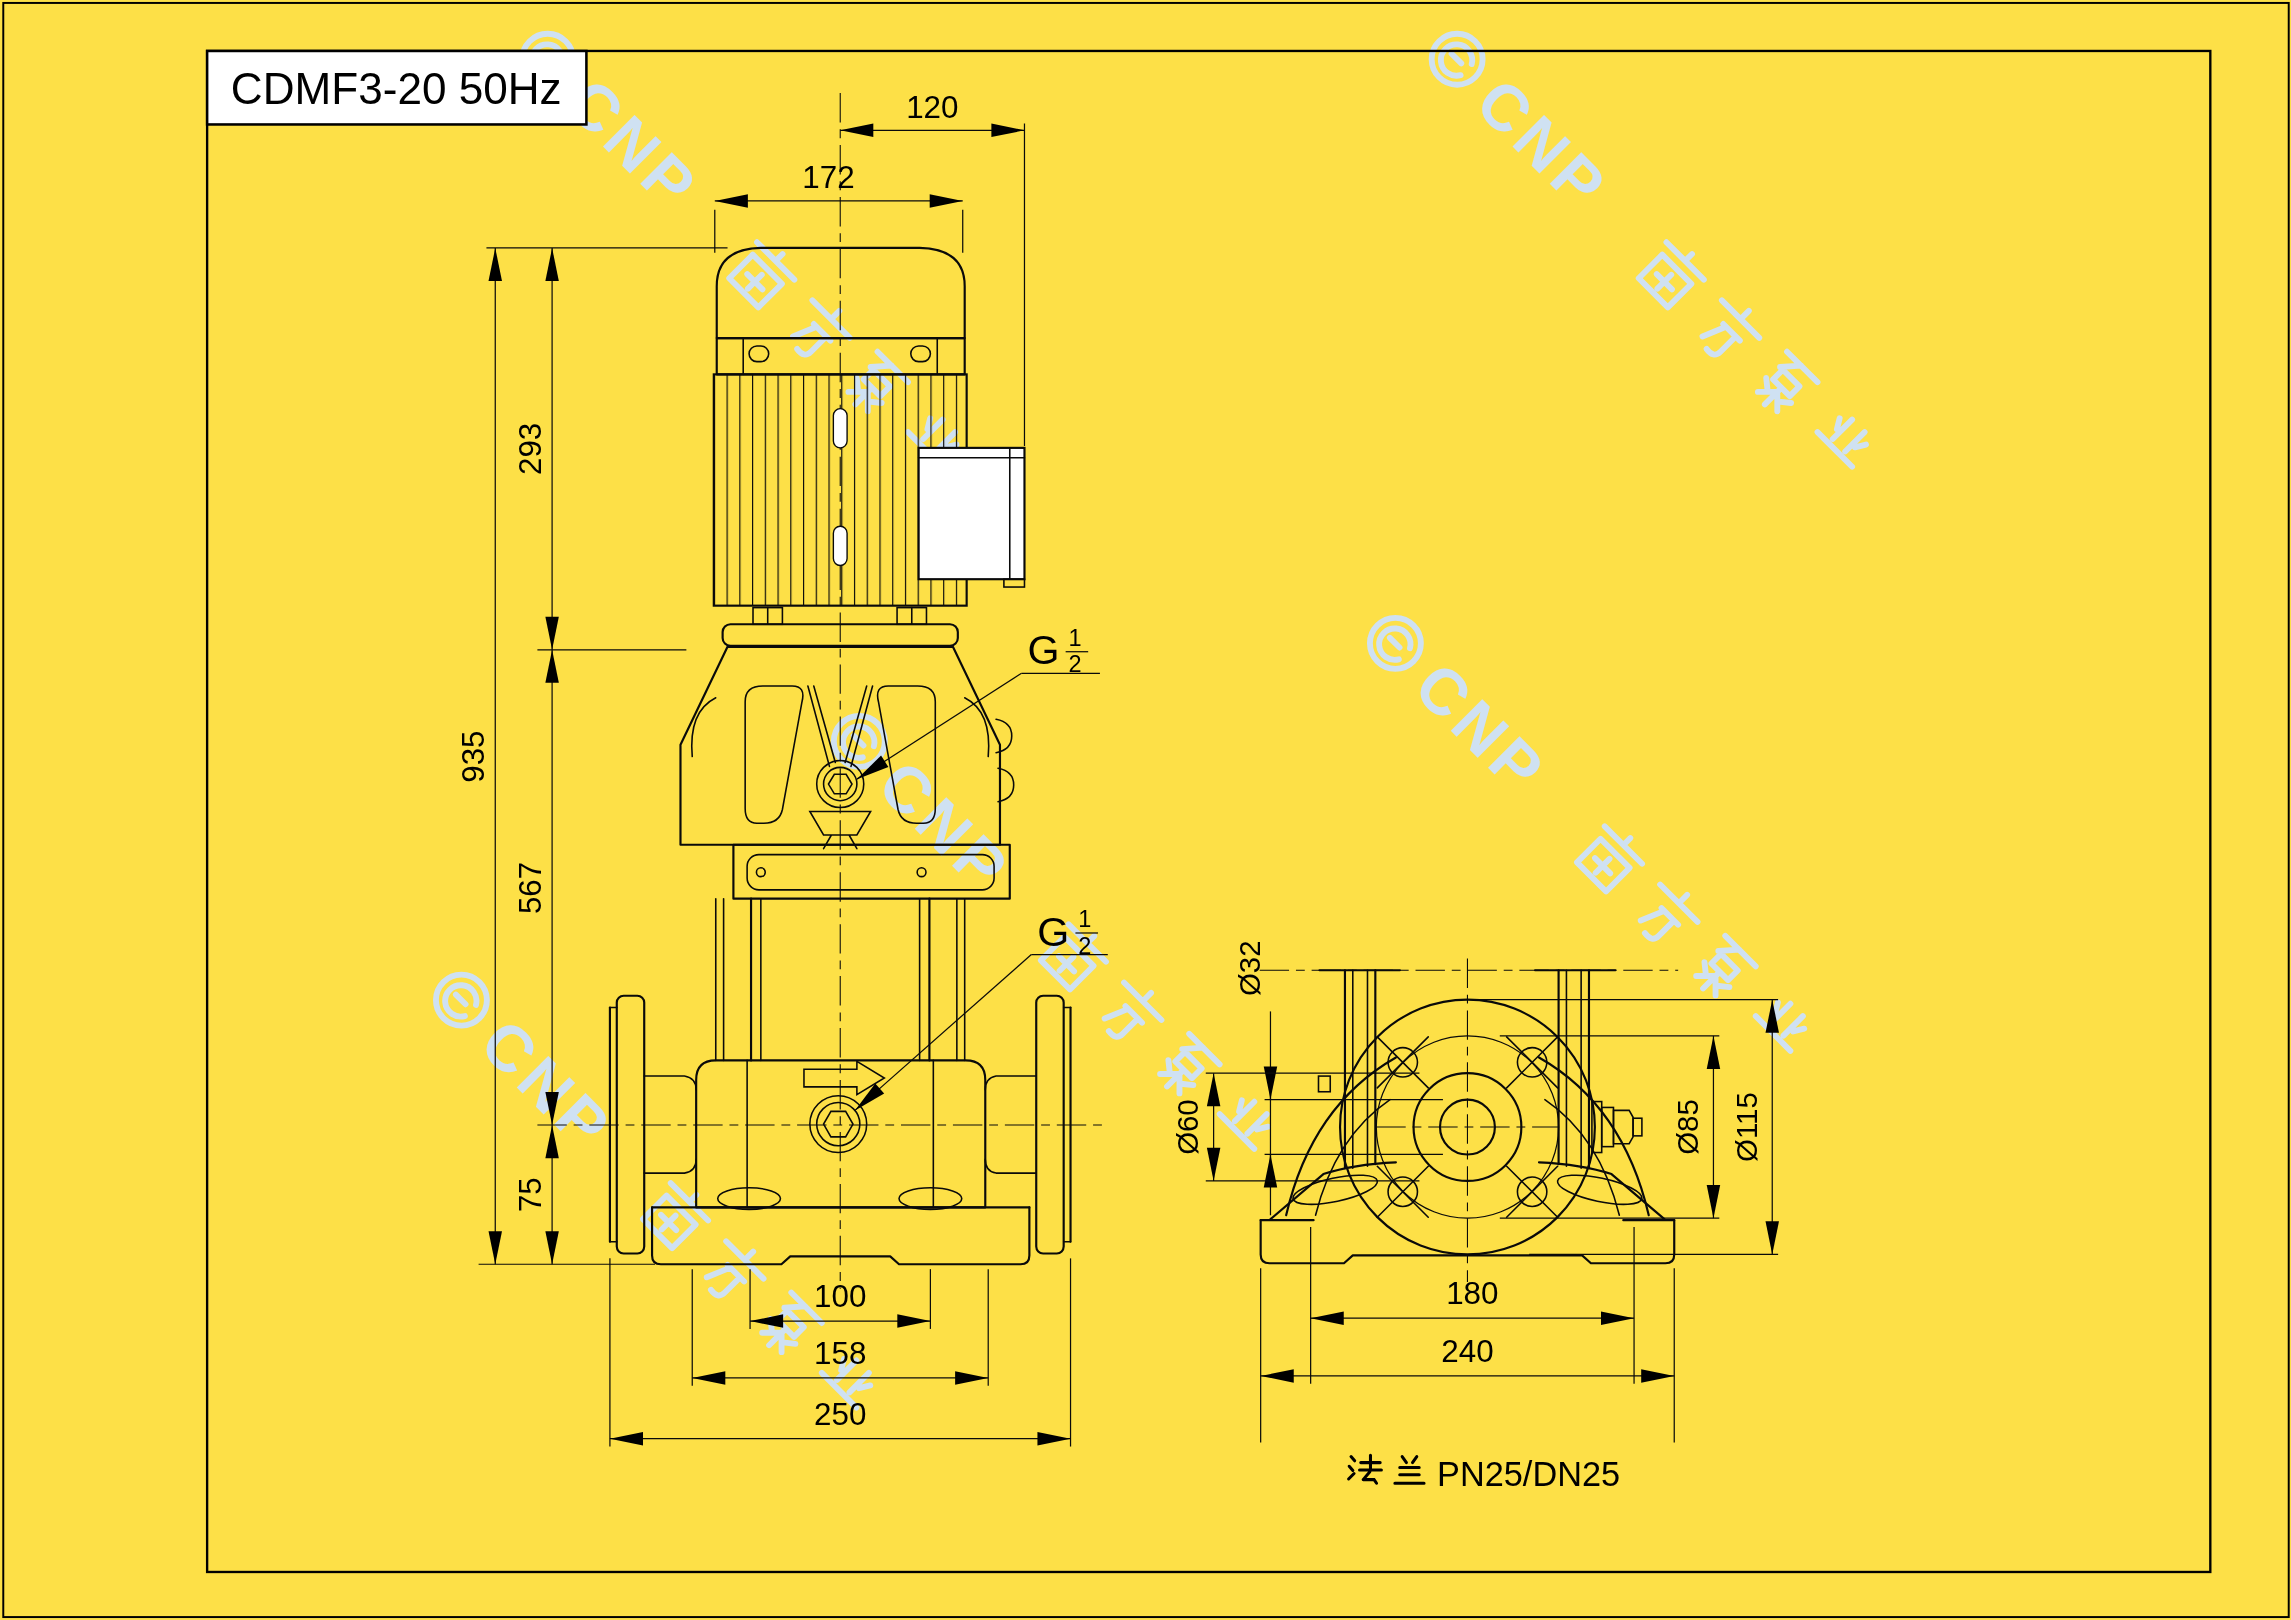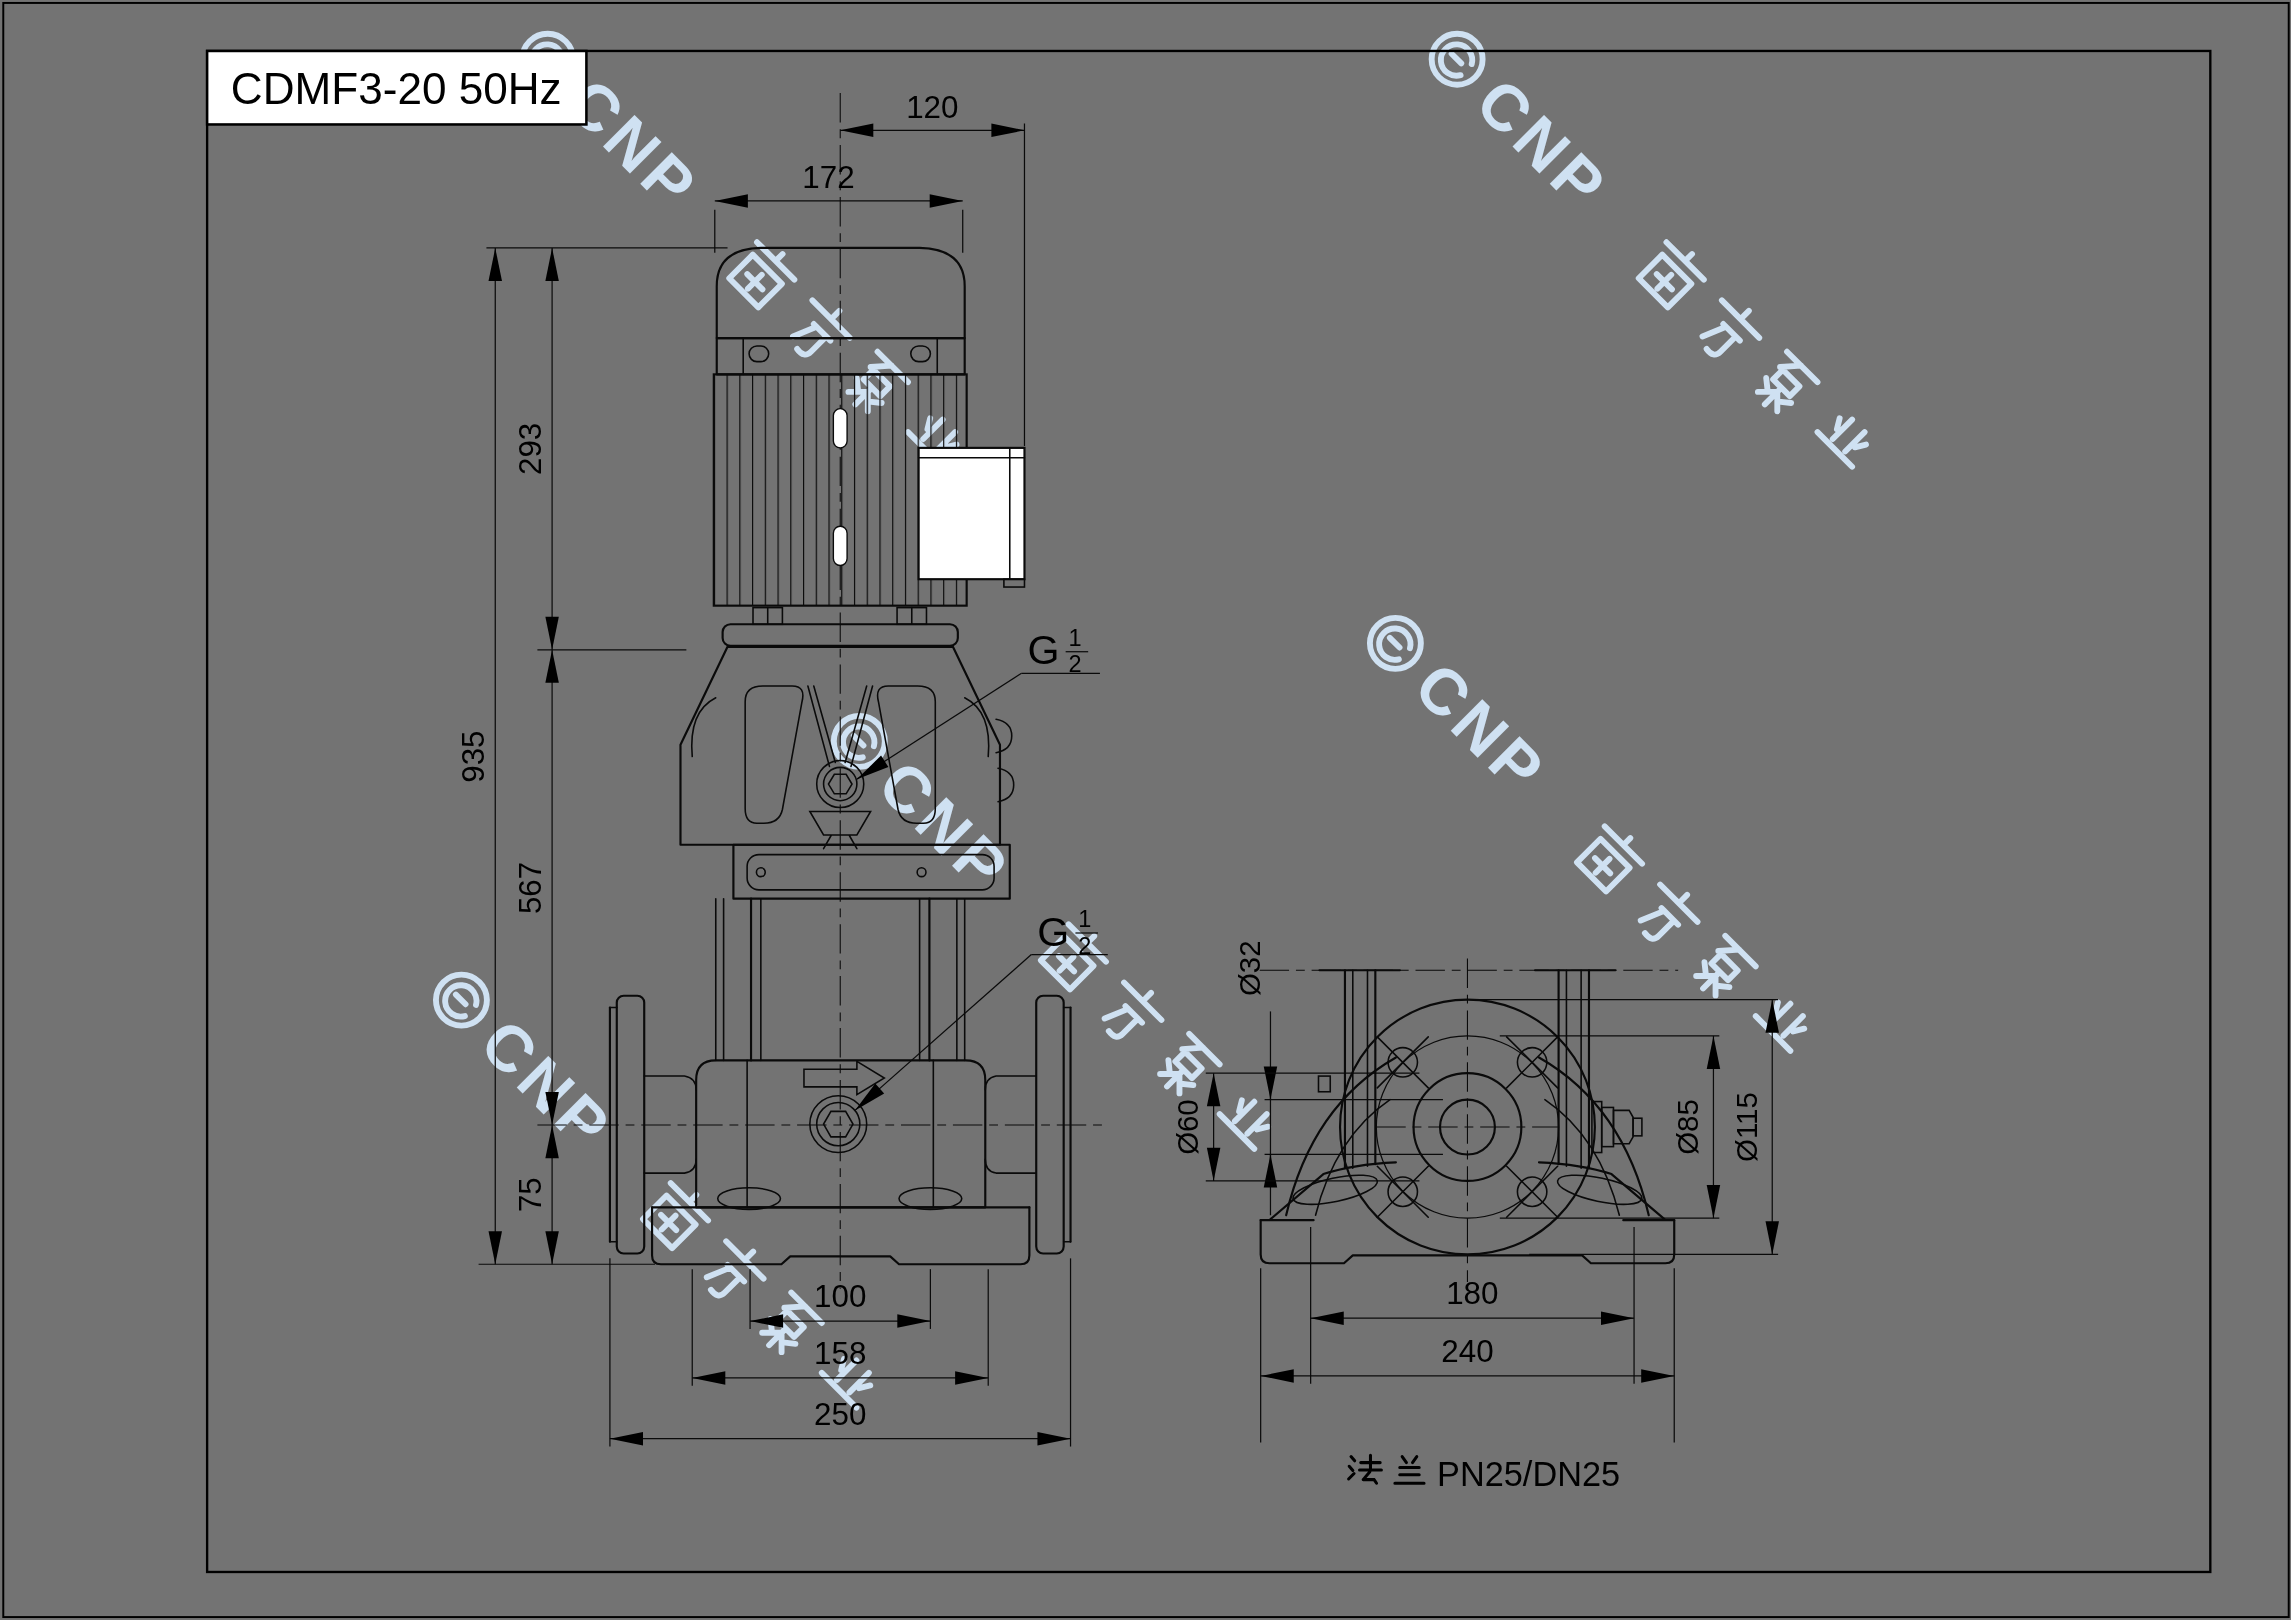--- a/index.html
+++ b/index.html
@@ -1,16 +1,16 @@
 <!DOCTYPE html>
 <html><head>
 <meta charset="utf-8">
 <style>
   html,body{margin:0;padding:0;background:#ffffff;}
-  #sheet{position:relative;width:2292px;height:1620px;background:#737373;overflow:hidden;
+  #sheet{position:relative;width:2292px;height:1620px;background:#fde047;overflow:hidden;
          font-family:"Liberation Sans", sans-serif;}
   svg{position:absolute;left:0;top:0;}
   .ol{stroke:#0a0a0a;stroke-width:2.2;fill:none;stroke-linecap:round;stroke-linejoin:round;}
   .med{stroke:#0a0a0a;stroke-width:1.6;fill:none;stroke-linecap:round;}
   .thin{stroke:#0a0a0a;stroke-width:1.25;fill:none;}
   .wfill{fill:#ffffff;stroke:#0a0a0a;stroke-width:2.2;}
   .wthin{fill:#ffffff;stroke:#0a0a0a;stroke-width:1.4;}
   .cl{stroke:#0a0a0a;stroke-width:1.1;fill:none;stroke-dasharray:30 7 9 7;}
   .dimtxt{font-family:"Liberation Sans",sans-serif;font-size:32px;fill:#000;}
   .dimtxt2{font-family:"Liberation Sans",sans-serif;font-size:30px;fill:#000;}

